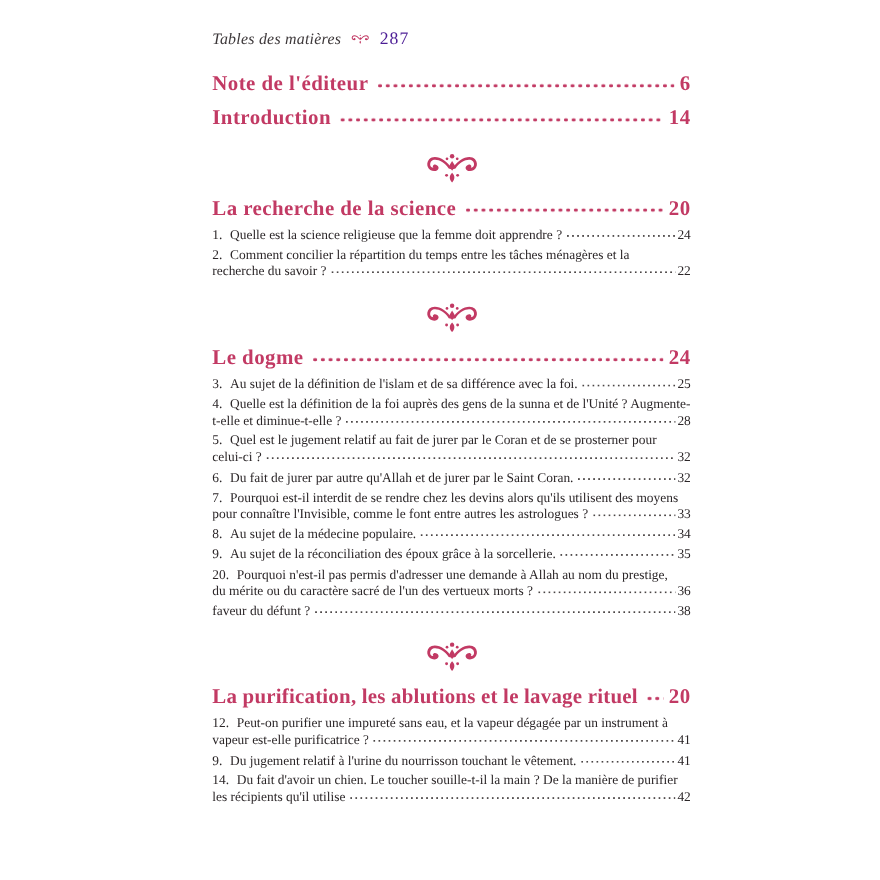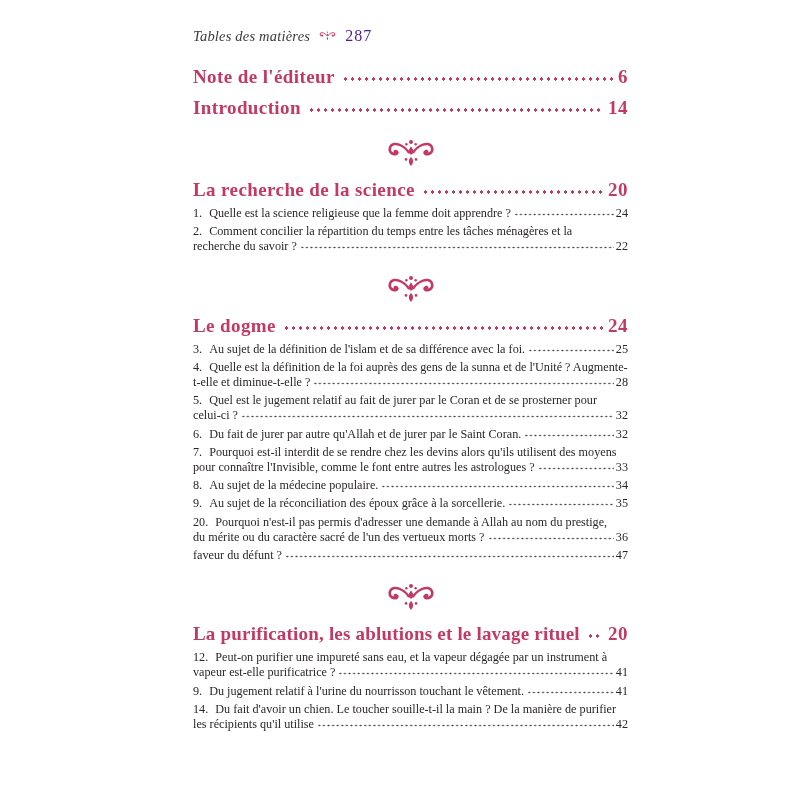--- a/index.html
+++ b/index.html
@@ -197,21 +197,21 @@
               <div class="line-last">
                 <span class="txt">du mérite ou du caractère sacré de l'un des vertueux morts ?</span>
                 <span class="dots-fine"></span>
                 <span class="pg">36</span>
               </div>
             </div>
             <div class="toc-item">
               <div class="line-last">
                 <span class="txt">faveur du défunt ?</span>
                 <span class="dots-fine"></span>
-                <span class="pg">47</span>
+                <span class="pg">38</span>
               </div>
             </div>
           </div>
         </div>
   <div class="ornament">
     <svg width="50" height="34" viewBox="0 0 64 44" fill="#c23a64">
       <path d="M32 22 C25 9 11 4 5 10 C0 16 4 24 11 24 C16 24 18 19 14 17 C11 15 8 18 10 20 C7 20 5 17 7 13 C10 8 22 11 28 21 Z"></path>
       <path d="M32 22 C39 9 53 4 59 10 C64 16 60 24 53 24 C48 24 46 19 50 17 C53 15 56 18 54 20 C57 20 59 17 57 13 C54 8 42 11 36 21 Z"></path>
       <path d="M32 12 l3.4 5.8 -3.4 5.8 -3.4 -5.8 z"></path>
       <circle cx="32" cy="6.5" r="2.6"></circle>

